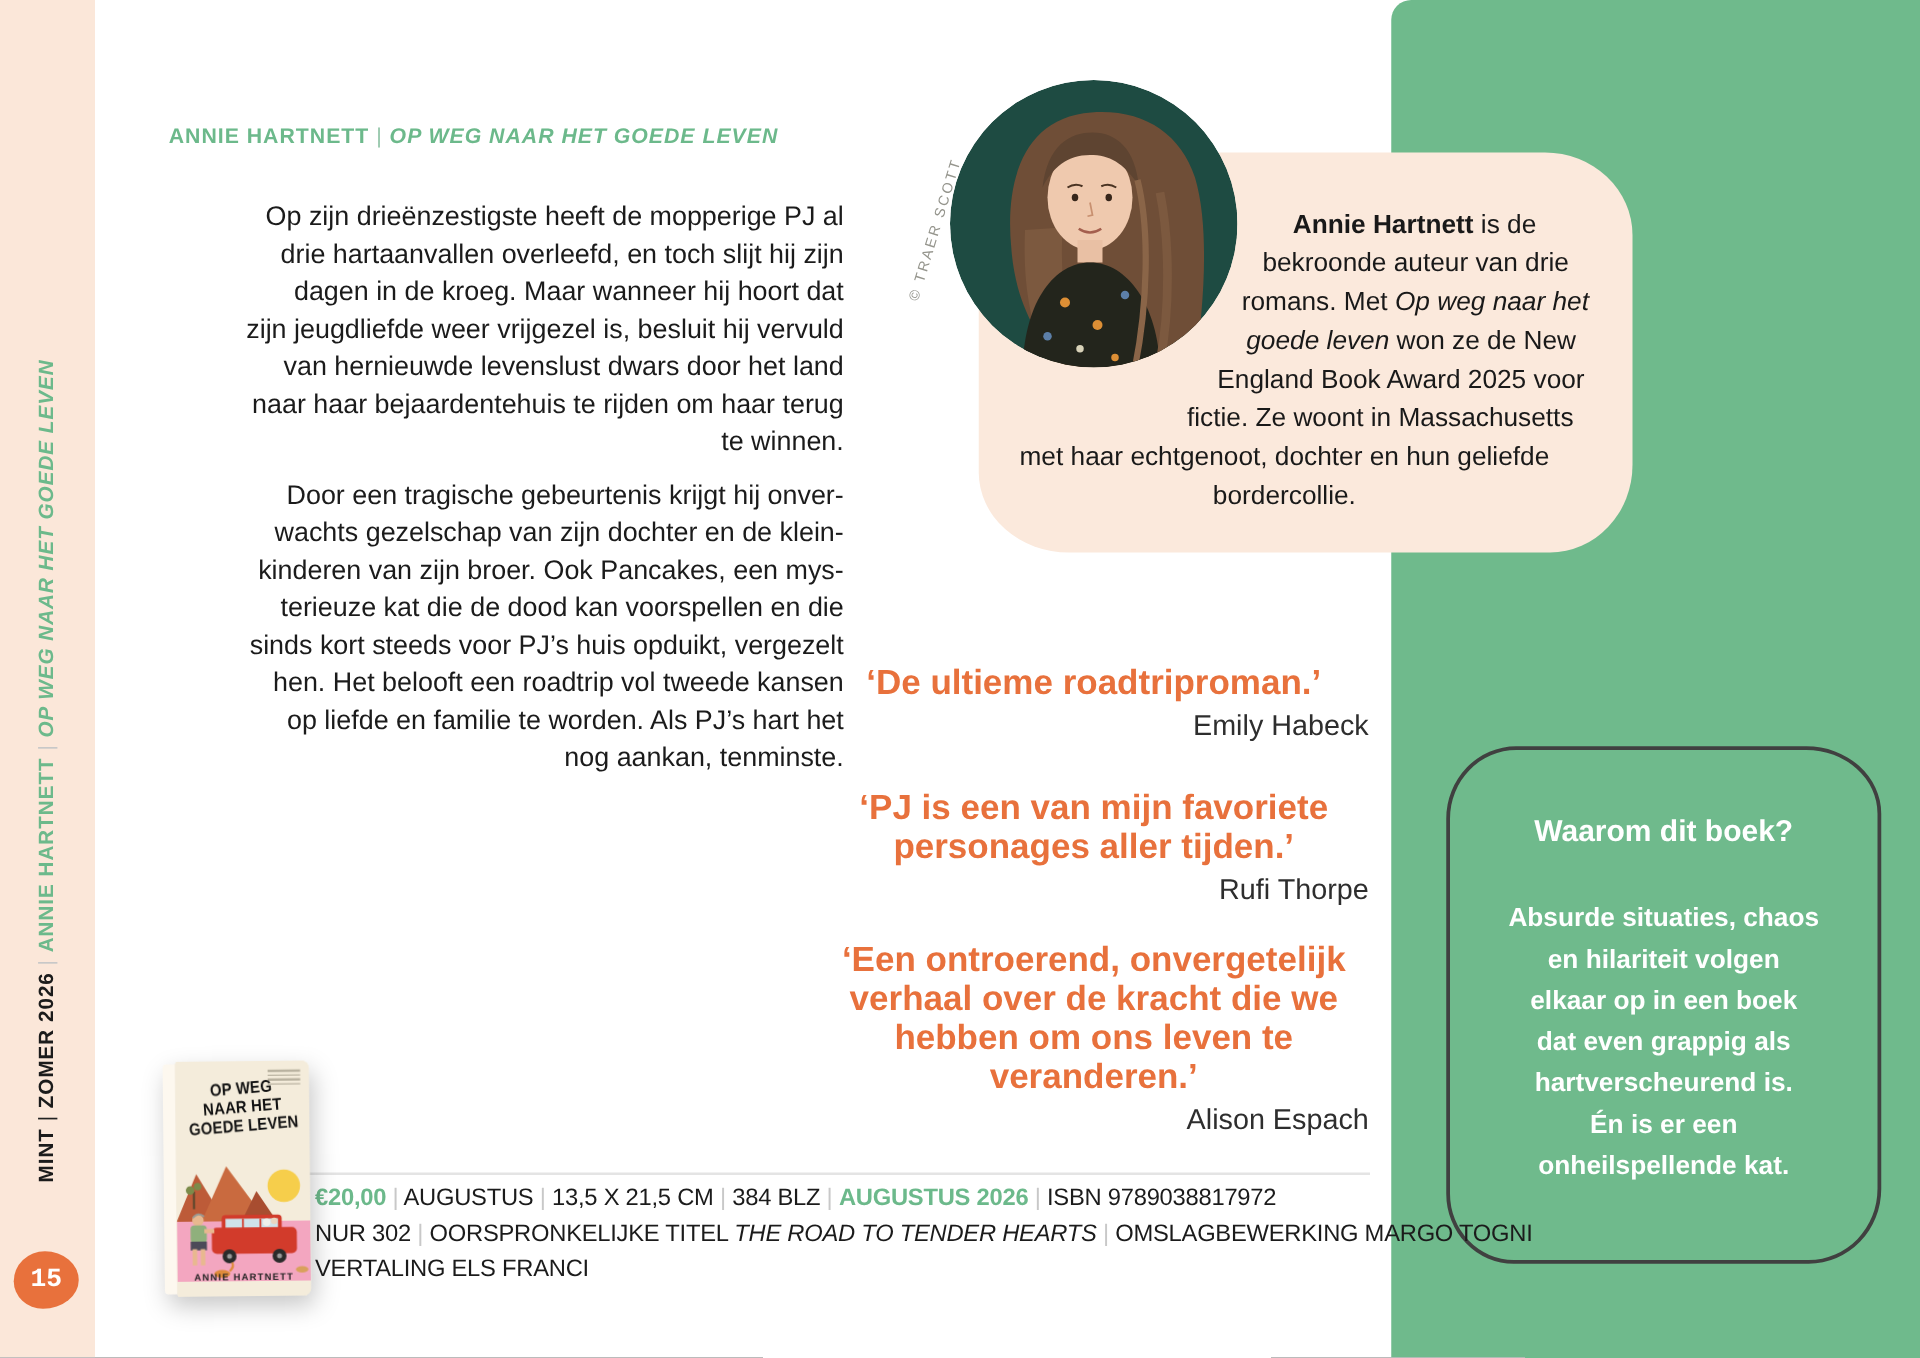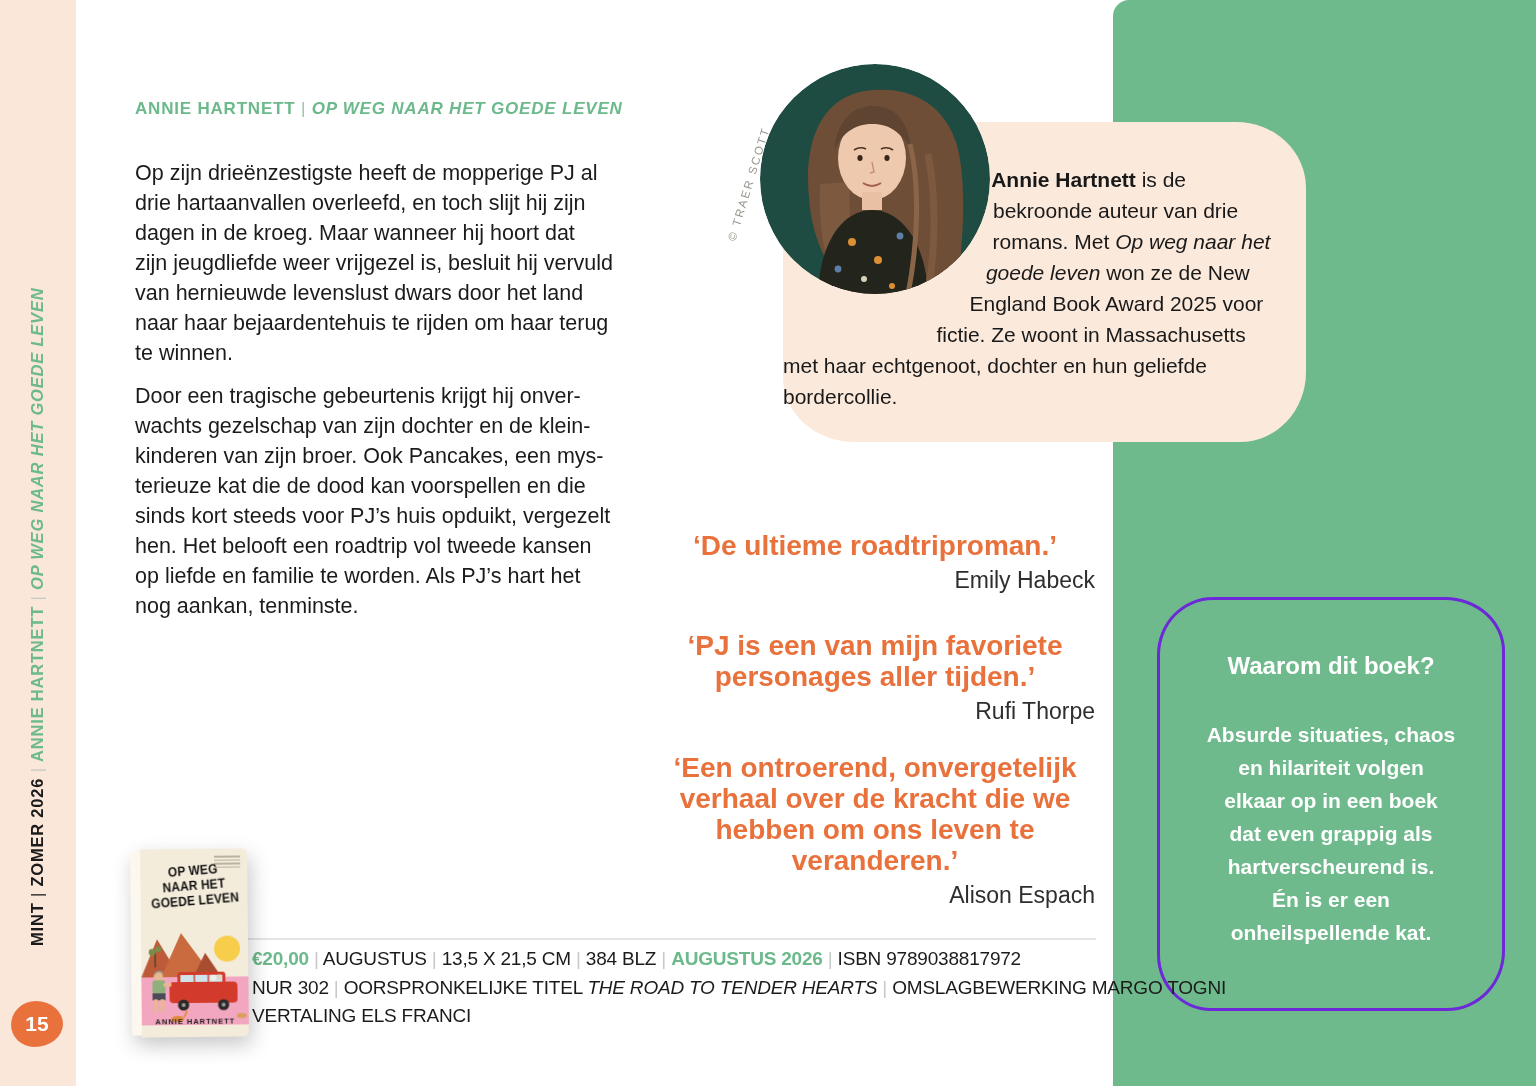--- a/index.html
+++ b/index.html
@@ -17,55 +17,55 @@
 
   
   .side-strip{position:absolute;left:0;top:0;width:76px;height:1086px;background:var(--peach);}
   .side-vert{
     position:absolute;left:27px;top:946px;transform:rotate(-90deg);transform-origin:0 0;
     white-space:nowrap;font-size:16.5px;letter-spacing:.8px;line-height:20px;
   }
   .page-badge{
     position:absolute;left:11px;top:1001px;width:52px;height:46px;background:var(--orange);
     border-radius:48% 52% 55% 45% / 52% 50% 50% 48%;
-    display:flex;align-items:center;justify-content:center;color:#fff;font-weight:bold;font-size:21px;
+    display:flex;align-items:center;justify-content:center;color:#fff;font-weight:bold;font-size:21px;font-family:Liberation Mono, monospace;
   }
 
   
   .green-panel{position:absolute;left:1113px;top:0;width:423px;height:1086px;background:var(--green-panel);border-top-left-radius:16px;}
   .why-box{
     position:absolute;left:44px;top:597px;width:348px;height:414px;box-sizing:border-box;
-    border:3px solid #6d28d9;border-radius:56px 60px 58px 54px / 58px 54px 60px 56px;
+    border:3px solid #404040;border-radius:56px 60px 58px 54px / 58px 54px 60px 56px;
     color:#fff;text-align:center;padding-top:52px;
   }
   .why-title{font-size:24px;font-weight:bold;}
   .why-body{margin-top:38px;font-size:21px;font-weight:bold;line-height:33px;white-space:pre-line;}
 
   
   .header-line{position:absolute;left:135px;top:99px;font-size:17px;letter-spacing:.8px;}
   .body-col{position:absolute;left:135px;top:158px;width:540px;font-size:21.5px;line-height:30px;}
-  .body-col p{margin:0;white-space:pre-line;}
+  .body-col p{margin:0;white-space:pre-line;text-align:right;}
   .body-col p + p{margin-top:13px;}
 
   
   .photo{position:absolute;left:760px;top:64px;width:230px;height:230px;border-radius:50%;overflow:hidden;z-index:3;}
   .photo svg{display:block}
   .photo-credit{
     position:absolute;left:660px;top:175px;width:185px;height:20px;z-index:2;
     transform:rotate(-73deg);color:#95958D;font-size:11.5px;letter-spacing:2px;text-align:center;
   }
 
   
   .bio-blob{
     position:absolute;left:783px;top:122px;width:523px;height:320px;background:var(--cream);
     border-radius:64px 70px 66px 72px / 62px 66px 70px 64px;z-index:2;box-sizing:border-box;
     padding:42px 34px 24px 0;
   }
   .bio-spacer{float:left;width:220px;height:178px;shape-outside:circle(122px at 88px 52px);}
-  .bio-text{font-size:21px;line-height:31px;text-align:left;color:#191919;}
+  .bio-text{font-size:21px;line-height:31px;text-align:center;color:#191919;}
 
   
   .quote{position:absolute;left:655px;width:440px;text-align:center;}
   .quote-text{color:var(--orange);font-weight:bold;font-size:28px;line-height:31px;white-space:pre-line;}
   .quote-author{margin-top:5px;color:#2E2E2E;font-size:23px;line-height:28px;text-align:right;}
   .q1{top:530px}.q2{top:630px}.q3{top:752px}
 
   
   .book{position:absolute;left:131px;top:849px;width:117px;height:188px;transform:rotate(-.6deg);z-index:4;
         filter:drop-shadow(3px 8px 10px rgba(0,0,0,.22));}

